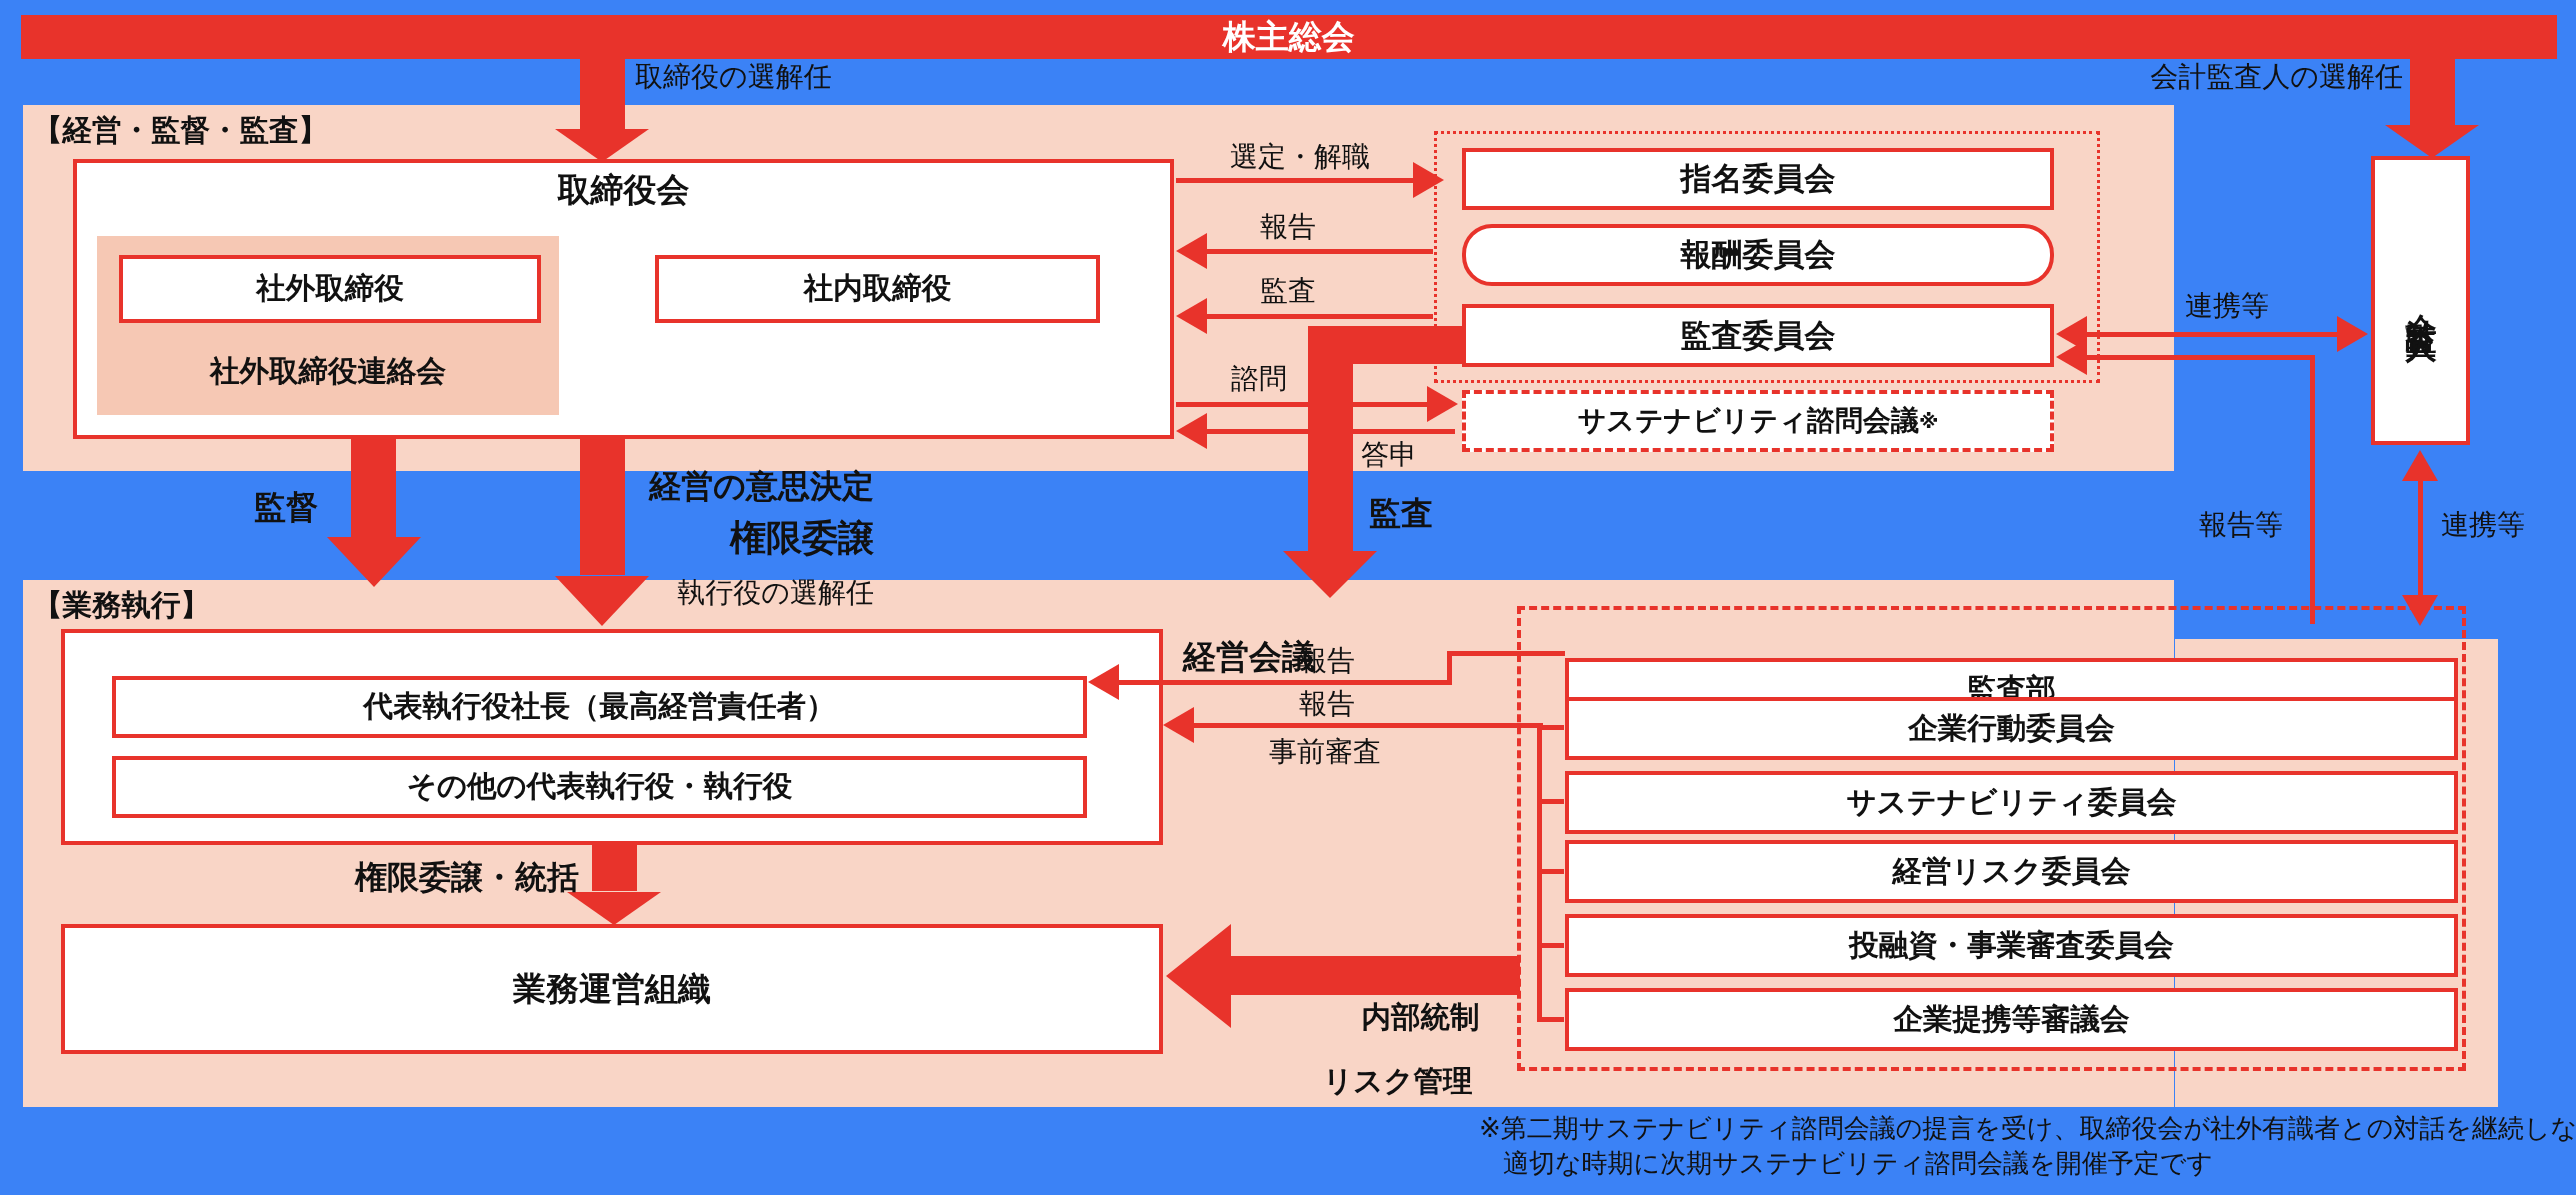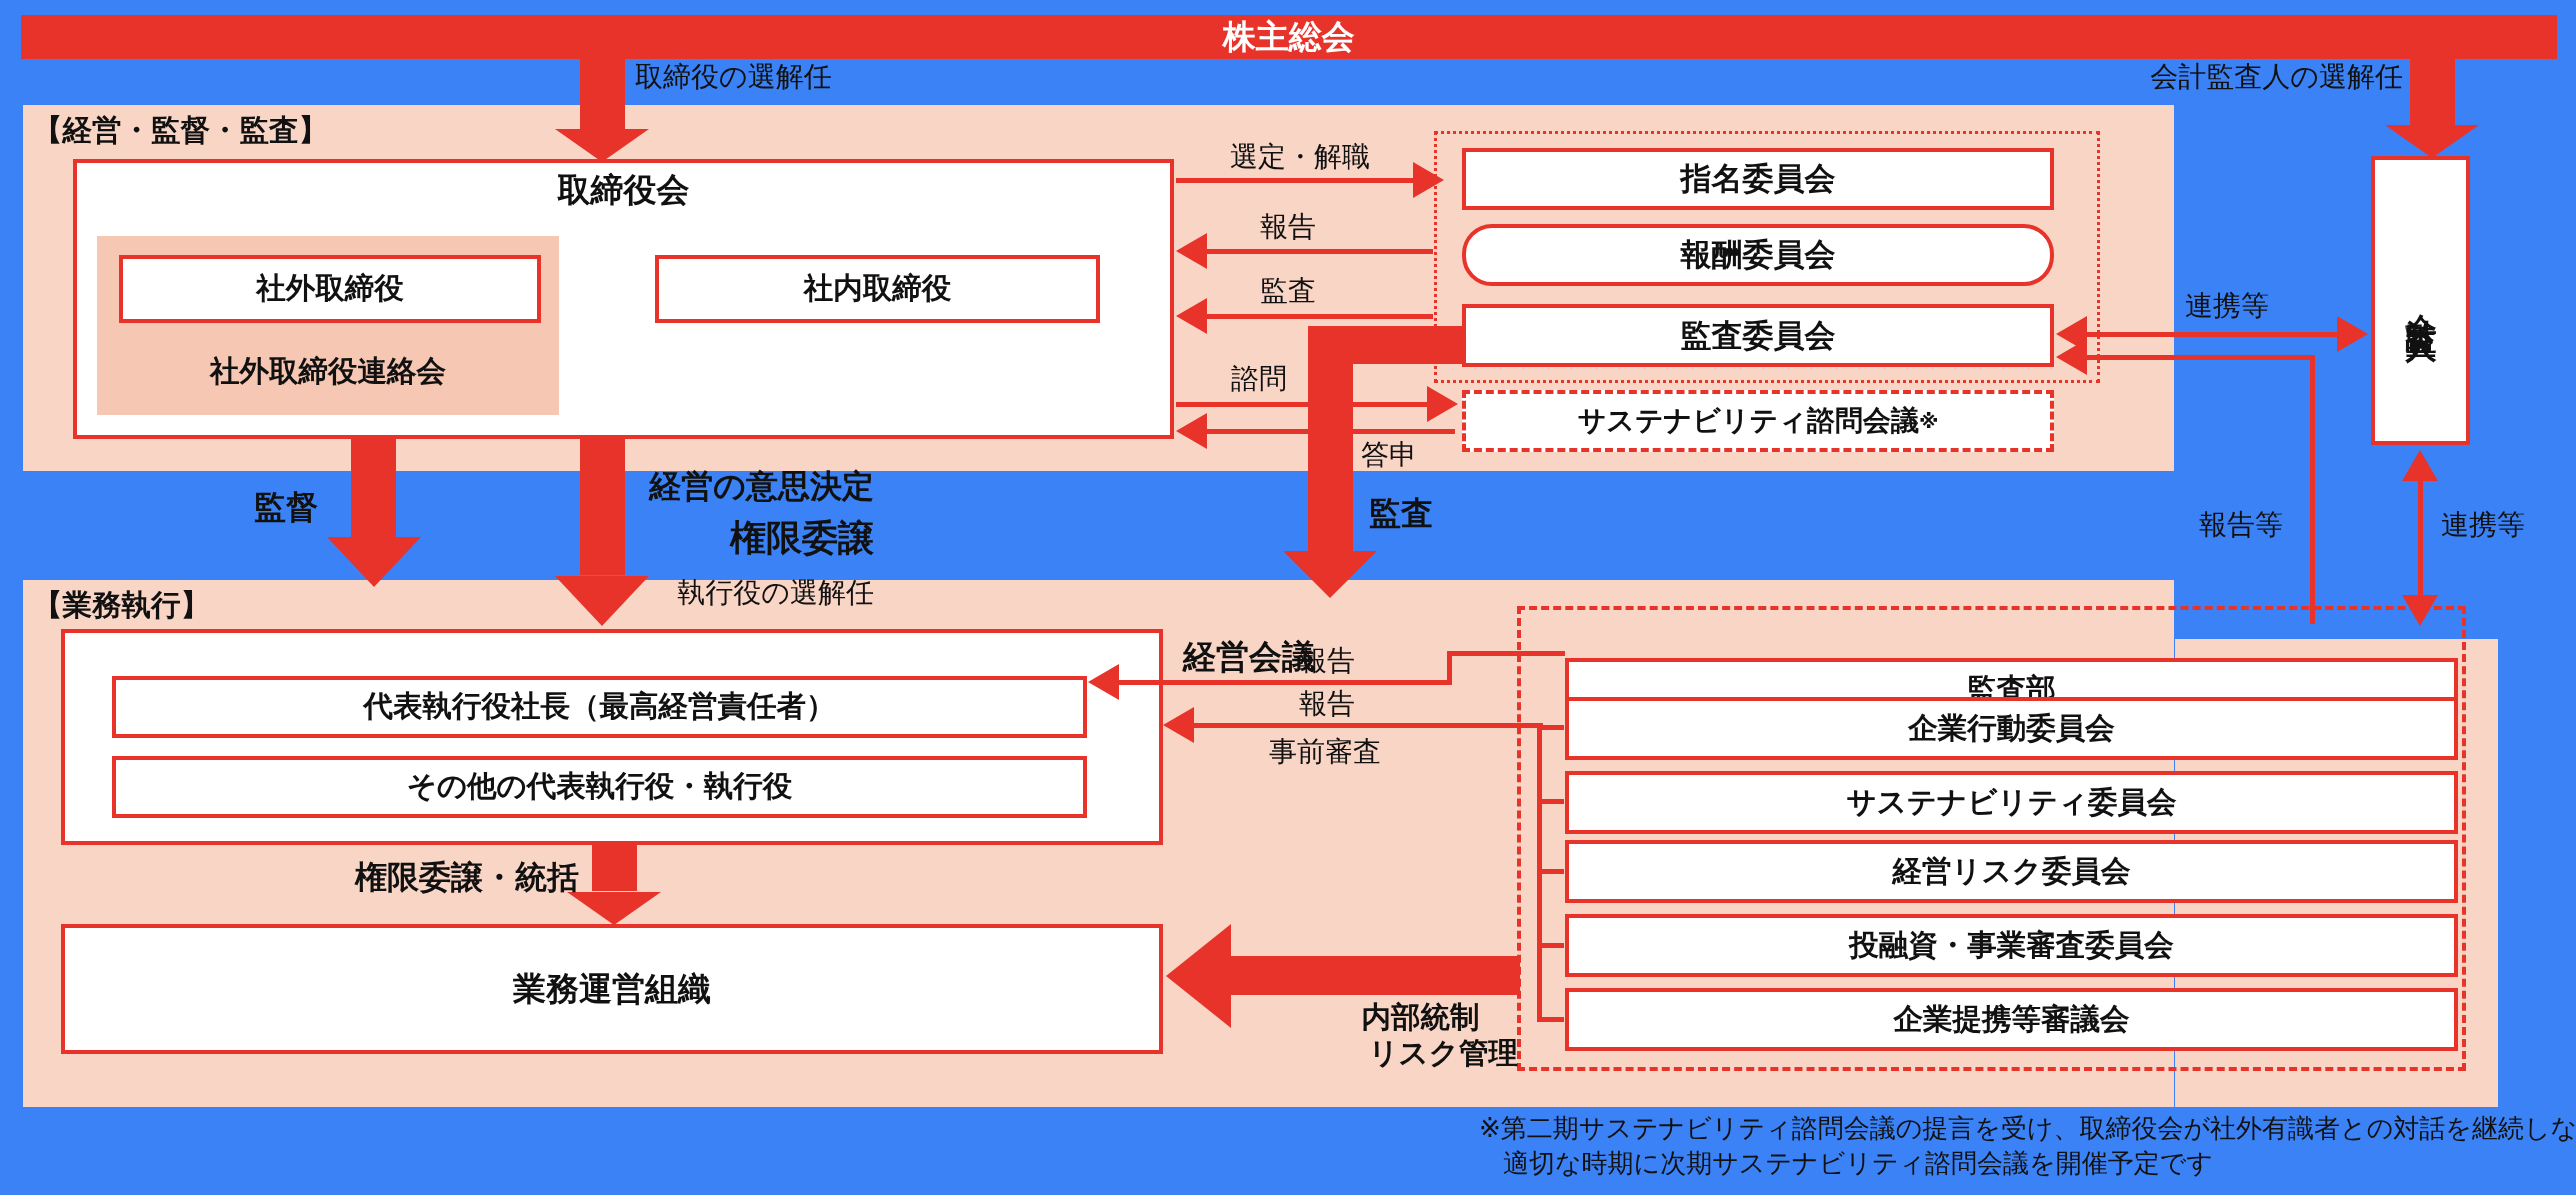--- a/index.html
+++ b/index.html
@@ -177,19 +177,19 @@
   <div class="abs line" style="left:1537px;top:943px;width:27px;height:5.3px;"></div>
   <div class="abs line" style="left:1537px;top:1017px;width:27px;height:5.3px;"></div>
   <div class="abs line" style="left:1170px;top:723px;width:373px;height:5.3px;"></div>
   <div class="abs tri" style="left:1163px;top:707px;border-top:18.3px solid transparent;border-bottom:18.3px solid transparent;border-right:31px solid var(--red);"></div>
   <div class="abs lbl" style="left:1299px;top:688px;font-size:28px;">報告</div>
   <div class="abs lbl" style="left:1269px;top:736px;font-size:28px;">事前審査</div>
 
   <div class="abs thick" style="left:1231px;top:956px;width:289px;height:39px;"></div>
   <div class="abs tri" style="left:1166px;top:924px;border-top:52px solid transparent;border-bottom:52px solid transparent;border-right:65px solid var(--red);z-index:1;"></div>
   <div class="abs lbl b" style="left:1323px;top:1000px;width:195px;text-align:center;font-size:29.5px;">内部統制</div>
-  <div class="abs lbl b" style="left:1323px;top:1036px;width:195px;text-align:right;font-size:29.5px;">リスク管理</div>
+  <div class="abs lbl b" style="left:1323px;top:1064px;width:195px;text-align:left;font-size:29.5px;">リスク管理</div>
 
   <div class="abs lbl" style="left:1479px;top:1114px;font-size:26px;">※第二期サステナビリティ諮問会議の提言を受け、取締役会が社外有識者との対話を継続しながら、</div>
   <div class="abs lbl" style="left:1503px;top:1149px;font-size:26px;">適切な時期に次期サステナビリティ諮問会議を開催予定です</div>
 
 </div>
 
 
 </body></html>

